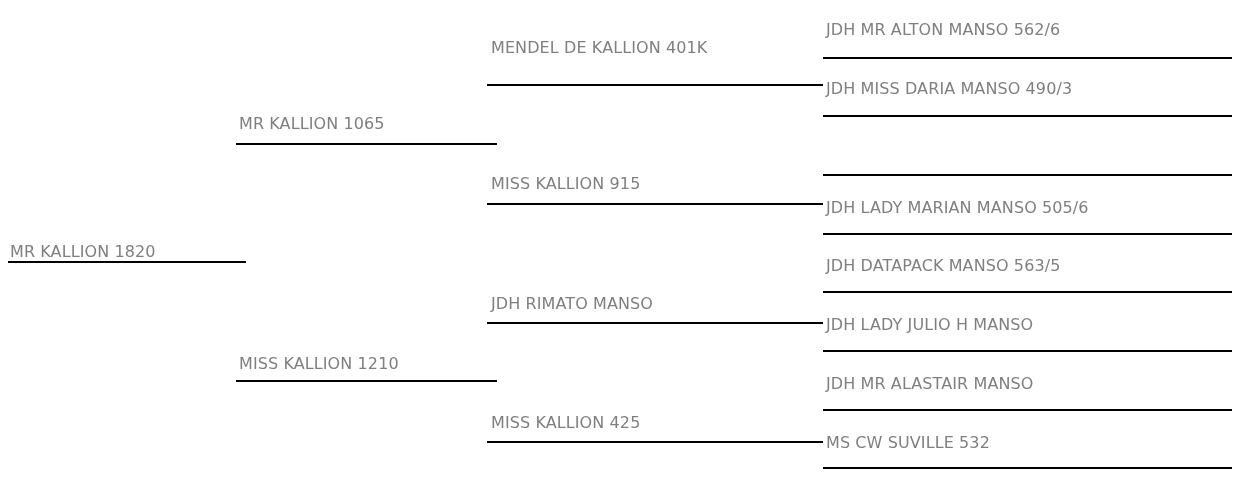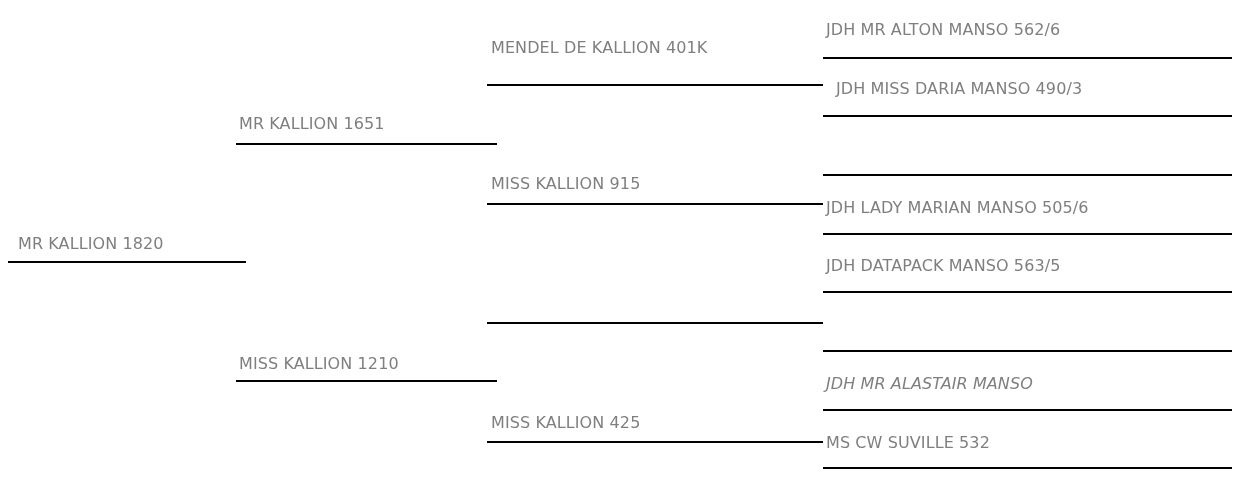--- a/index.html
+++ b/index.html
@@ -22,21 +22,21 @@
     line-height: 26px;
     white-space: nowrap;
     letter-spacing: 0.1px;
   }
   .rule {
     position: absolute;
     background: #000000;
     height: 2px;
   }
   
-  .g1-label { left: 10px;  top: 231px; margin-left: 8px; }
+  .g1-label { left: 10px;  top: 239px; }
   .g1-rule  { left: 8px;   top: 261px;  width: 238px; }
 
   
   .g2a-label { left: 239px; top: 111px; }
   .g2a-rule  { left: 236px; top: 143px; width: 261px; }
   .g2b-label { left: 239px; top: 351px; }
   .g2b-rule  { left: 236px; top: 380px; width: 261px; }
 
   
   .g3a-label { left: 491px; top: 35px; }
@@ -45,76 +45,78 @@
   .g3b-rule  { left: 487px; top: 203px; width: 336px; }
   .g3c-label { left: 491px; top: 291px; }
   .g3c-rule  { left: 487px; top: 322px; width: 336px; }
   .g3d-label { left: 491px; top: 410px; }
   .g3d-rule  { left: 487px; top: 441px; width: 336px; }
 
   
   .g4-label { left: 826px; }
   .g4-rule  { left: 823px; width: 409px; }
   .g4-1 { top: 17px;  }
-  .g4-2 { top: 76px; margin-left: 10px;  }
+  .g4-2 { top: 76px;  }
   .g4-3 { top: 135px; }
   .g4-4 { top: 195px; }
   .g4-5 { top: 253px; text-align: center; }
   .g4-6 { top: 312px; }
-  .g4-7 { top: 371px; font-style: italic; }
+  .g4-7 { top: 371px; }
   .g4-8 { top: 430px; }
 
   .g4-r1 { top: 57px;  }
   .g4-r2 { top: 115px; }
   .g4-r3 { top: 174px; }
   .g4-r4 { top: 233px; }
   .g4-r5 { top: 291px; }
   .g4-r6 { top: 350px; }
   .g4-r7 { top: 409px; }
   .g4-r8 { top: 467px; }
 </style>
 </head>
 <body>
 
 <div id="pedigree">
 
   <div class="node g1-label">MR KALLION 1820</div>
   <div class="rule g1-rule"></div>
 
-  <div class="node g2a-label">MR KALLION 1651</div>
+  <div class="node g2a-label">MR KALLION 1065</div>
   <div class="rule g2a-rule"></div>
 
   <div class="node g2b-label">MISS KALLION 1210</div>
   <div class="rule g2b-rule"></div>
 
   <div class="node g3a-label">MENDEL DE KALLION 401K</div>
   <div class="rule g3a-rule"></div>
 
   <div class="node g3b-label">MISS KALLION 915</div>
   <div class="rule g3b-rule"></div>
 
+  <div class="node g3c-label">JDH RIMATO MANSO</div>
   <div class="rule g3c-rule"></div>
 
   <div class="node g3d-label">MISS KALLION 425</div>
   <div class="rule g3d-rule"></div>
 
   <div class="node g4-label g4-1">JDH MR ALTON MANSO 562/6</div>
   <div class="rule g4-rule g4-r1"></div>
 
   <div class="node g4-label g4-2">JDH MISS DARIA MANSO 490/3</div>
   <div class="rule g4-rule g4-r2"></div>
 
   <div class="rule g4-rule g4-r3"></div>
 
   <div class="node g4-label g4-4">JDH LADY MARIAN MANSO 505/6</div>
   <div class="rule g4-rule g4-r4"></div>
 
   <div class="node g4-label g4-5">JDH DATAPACK MANSO 563/5</div>
   <div class="rule g4-rule g4-r5"></div>
 
+  <div class="node g4-label g4-6">JDH LADY JULIO H MANSO</div>
   <div class="rule g4-rule g4-r6"></div>
 
   <div class="node g4-label g4-7">JDH MR ALASTAIR MANSO</div>
   <div class="rule g4-rule g4-r7"></div>
 
   <div class="node g4-label g4-8">MS CW SUVILLE 532</div>
   <div class="rule g4-rule g4-r8"></div>
 
 </div>
 

